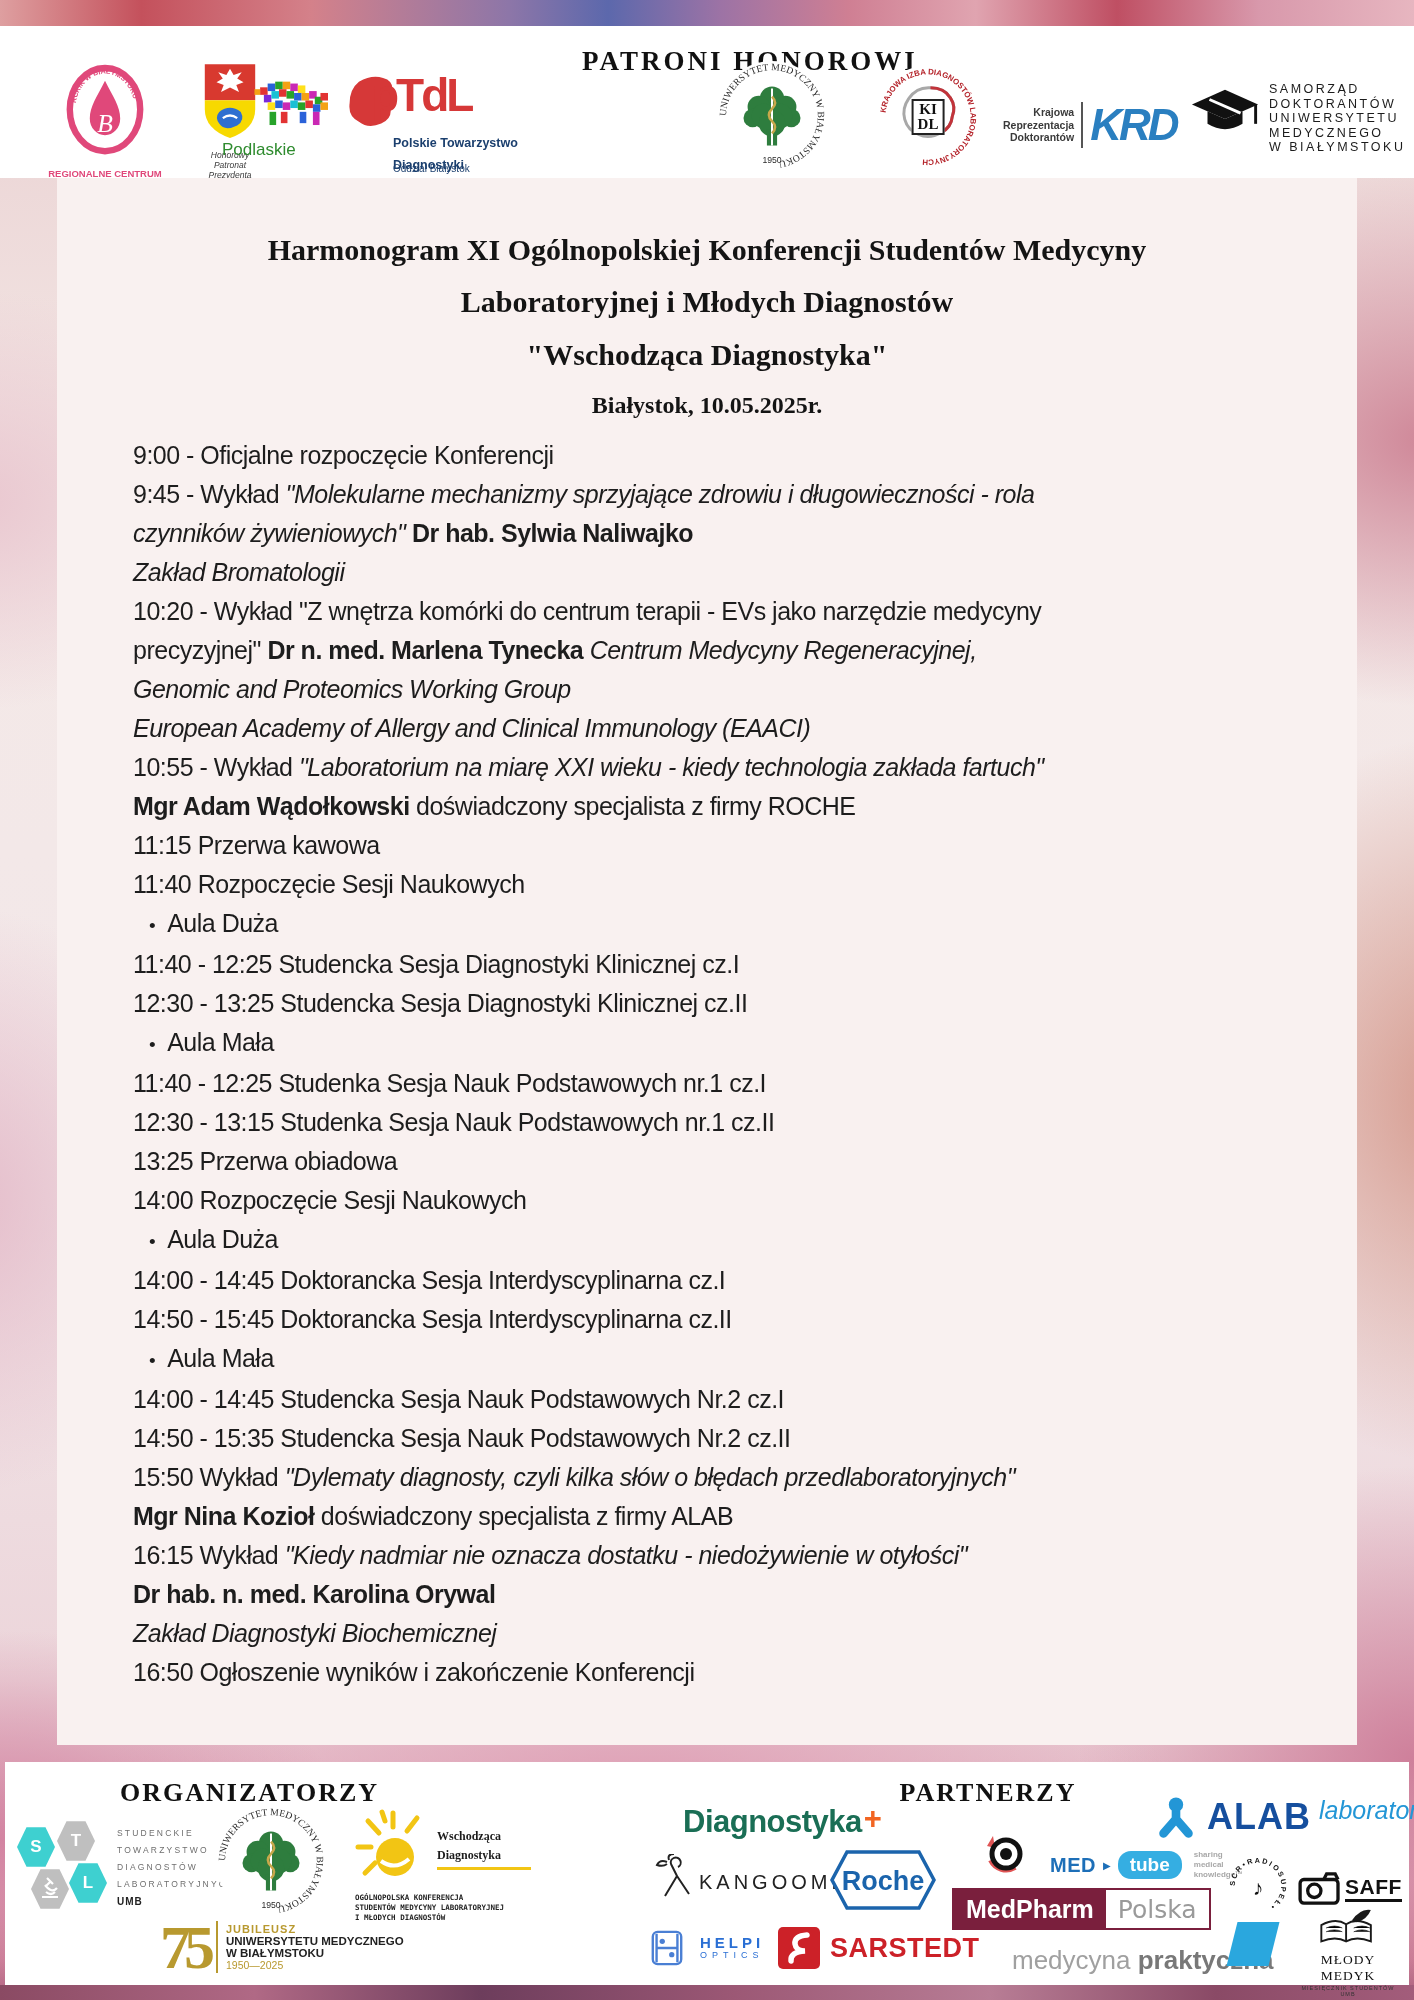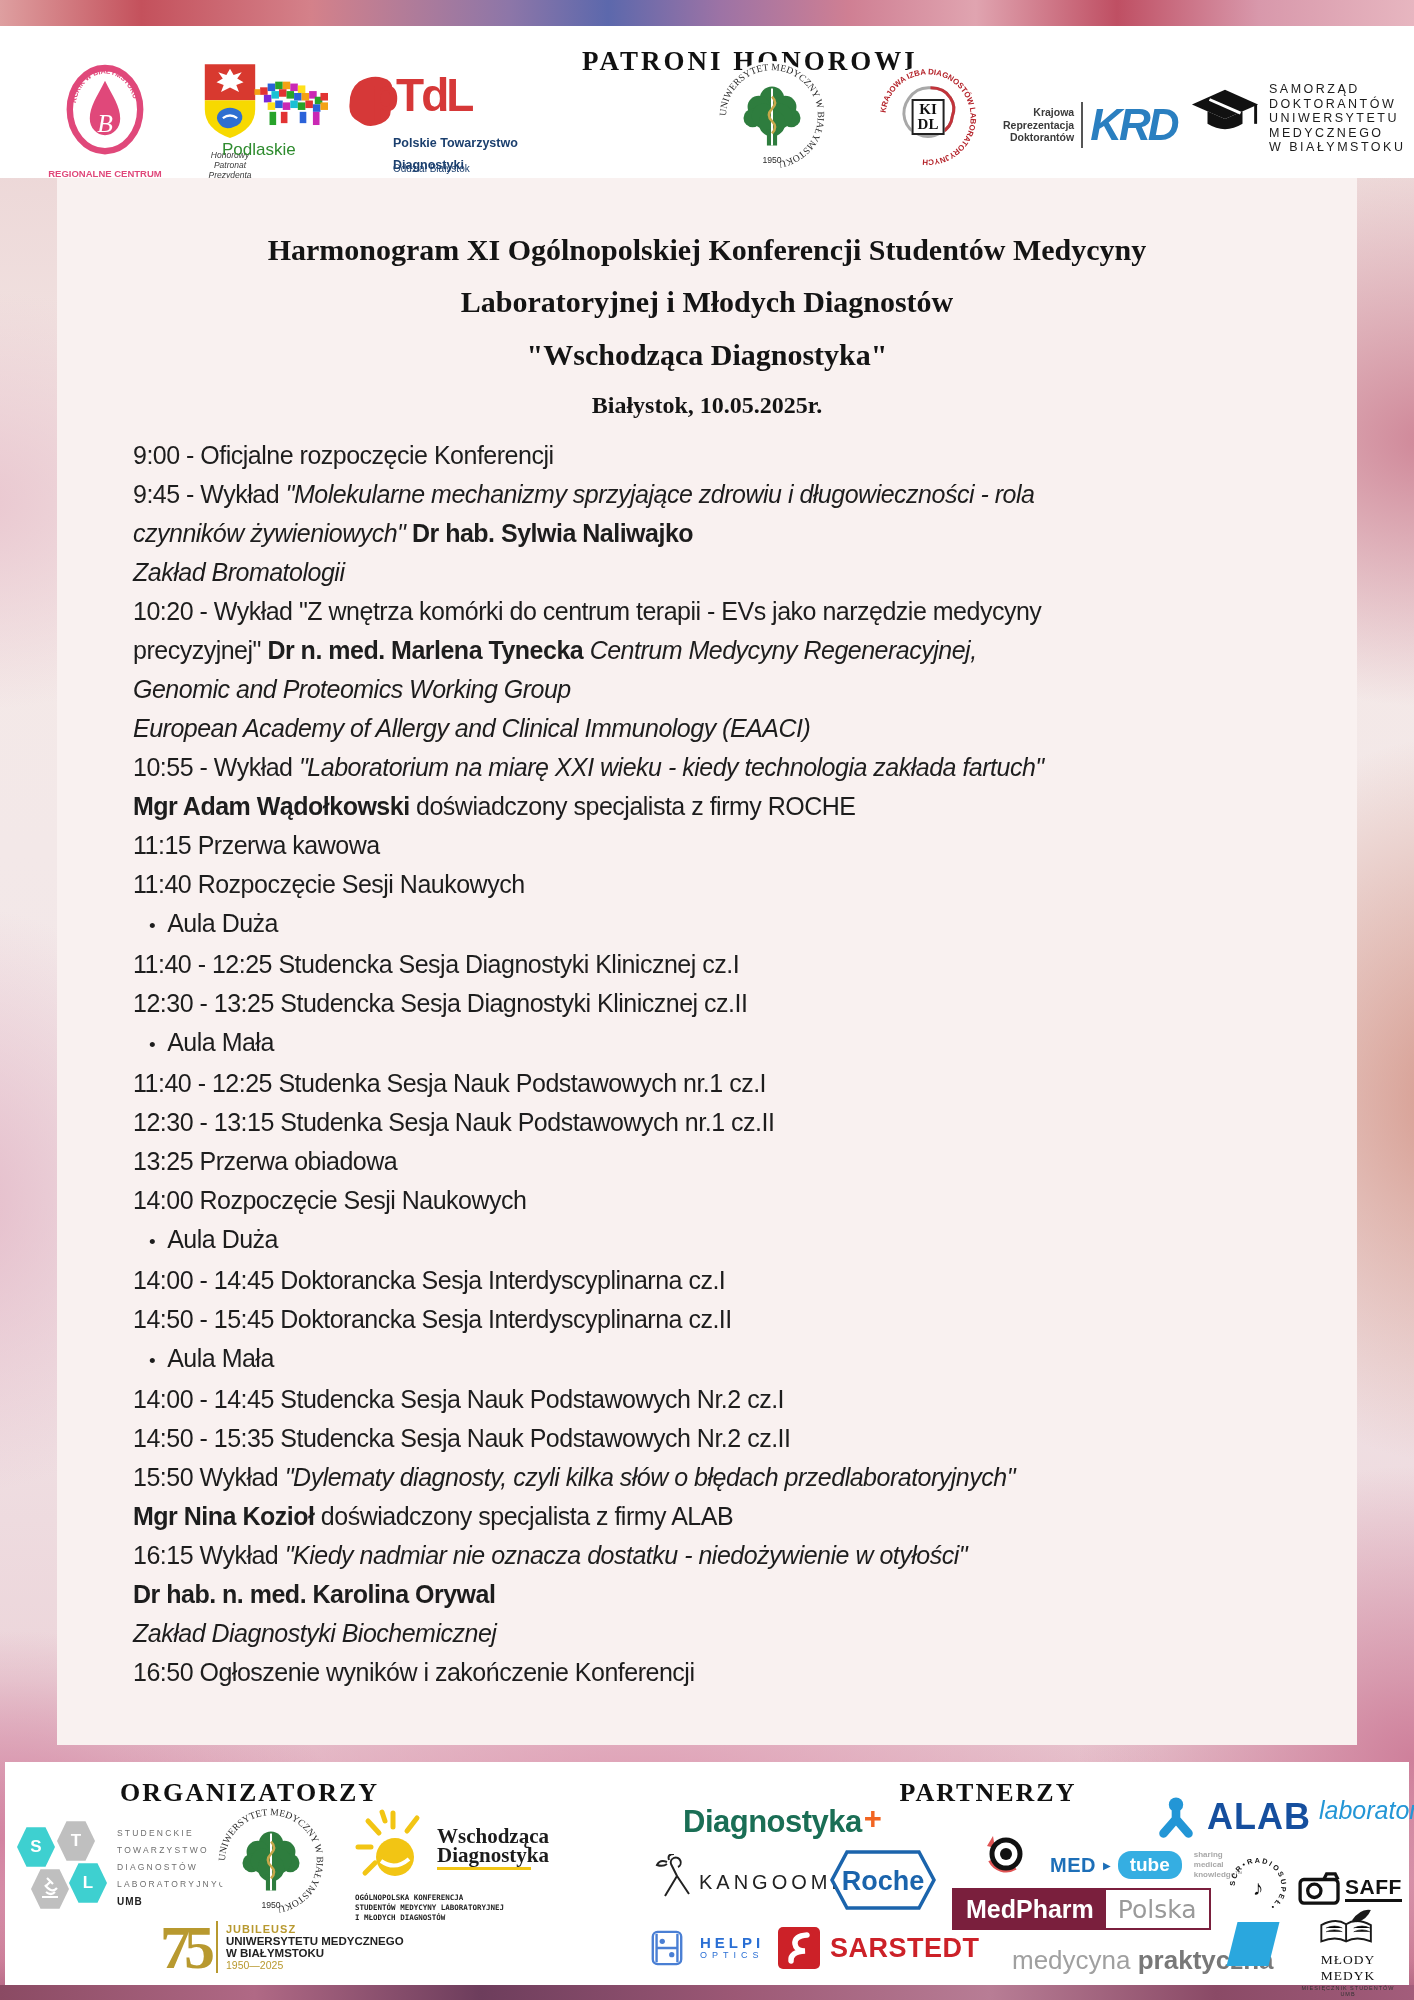--- a/index.html
+++ b/index.html
@@ -87,21 +87,21 @@
        display:flex;align-items:center;justify-content:center;color:#fff;font-weight:bold;font-size:17px;}
   .hex.teal{background:#3ed0d0;} .hex.gray{background:#bfbfbf;}
   .stdl-cap{font-size:8.5px;letter-spacing:2.2px;line-height:17px;color:#6f6f6f;}
   .stdl-org{font-size:10px;font-weight:bold;color:#222;margin-top:3px;letter-spacing:1px;}
 
   #lg-umb2{left:210px;top:43px;}
 
   #lg-wsch{left:350px;top:43px;width:190px;}
   .wsch-sun{position:absolute;left:0;top:0;}
   .wsch-name{position:absolute;left:82px;top:22px;font-family:"Liberation Serif",serif;font-weight:bold;
-      font-size:21px;line-height:19px;color:#1c1c1c;}
+      font-size:12px;line-height:19px;color:#1c1c1c;}
   .wsch-line{position:absolute;left:82px;top:62px;width:94px;height:3px;background:#f2c514;}
   .wsch-cap{position:absolute;left:0;top:88px;width:200px;font-family:"DejaVu Sans Mono",monospace;
       font-weight:bold;font-size:7.5px;line-height:10px;color:#222;}
 
   #lg-jub{left:155px;top:156px;display:flex;align-items:center;gap:8px;}
   .j75{font-family:"Liberation Serif",serif;font-weight:bold;font-size:62px;color:#b8992f;letter-spacing:-7px;line-height:58px;}
   .jbar{width:2px;height:52px;background:#b8992f;}
   .jl1{font-size:11px;font-weight:bold;color:#b8992f;letter-spacing:1px;}
   .jl2,.jl3{font-size:11.5px;font-weight:bold;color:#222;}
   .jl4{font-size:10.5px;color:#b8992f;}

